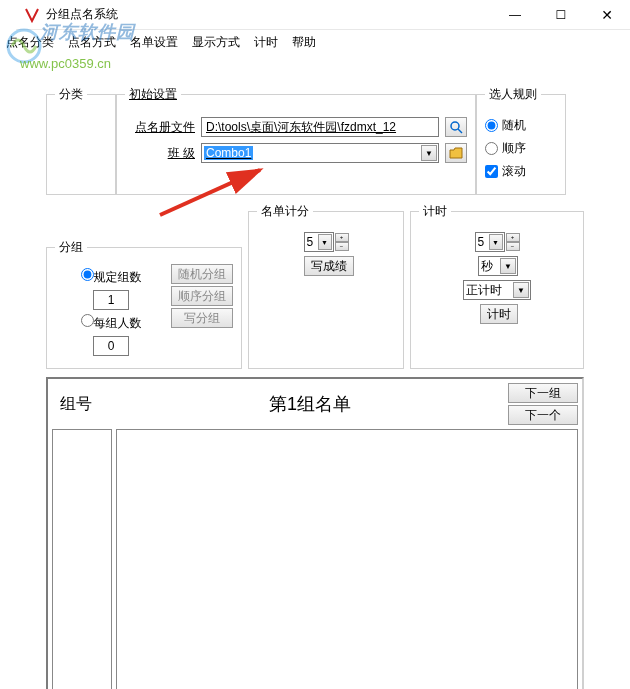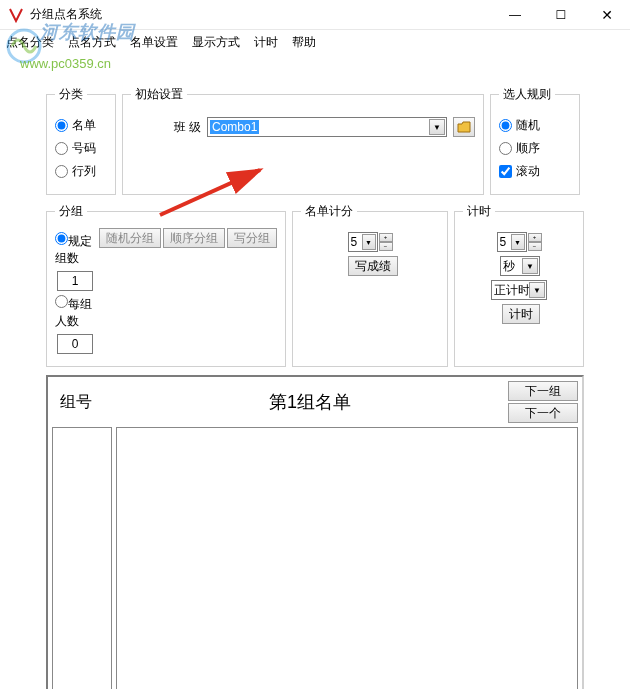--- a/index.html
+++ b/index.html
@@ -1,56 +1,56 @@
 <!DOCTYPE html>
 <html><head>
 <meta charset="utf-8">
 <style>
 * { box-sizing: border-box; margin: 0; padding: 0; }
 body { font-family: "Microsoft YaHei", SimSun, sans-serif; font-size: 12px; background: #fff; width: 630px; height: 689px; position: relative; }
 
-.titlebar { height: 30px; display: flex; align-items: center; padding: 0 0 0 8px; border-bottom: 1px solid #e8e8e8; }
+.titlebar { height: 30px; display: flex; align-items: center; padding: 0 0 0 8px; border-bottom: 1px solid #e8e8e8; margin-left: 16px; }
 .titlebar .icon { width: 16px; height: 16px; margin-right: 6px; }
 .titlebar .title { flex: 1; font-size: 12px; }
 .titlebar .ctrl { width: 46px; height: 30px; display: flex; align-items: center; justify-content: center; font-size: 12px; font-family: Arial; }
 .titlebar .ctrl.close { font-size: 14px; }
 
 .menubar { height: 24px; display: flex; align-items: center; padding: 0 6px; gap: 14px; position: relative; }
 .menubar span { font-size: 12px; }
 
 .watermark-logo { position: absolute; left: 6px; top: 28px; z-index: 10; pointer-events: none; }
 .watermark-txt { position: absolute; left: 40px; top: 20px; font-size: 18px; font-weight: bold; color: #1167b8; opacity: 0.45; letter-spacing: 1px; z-index: 10; pointer-events: none; font-style: italic; }
 .watermark-url { position: absolute; left: 20px; top: 56px; font-size: 13px; font-weight: normal; color: #6fb92c; opacity: 0.85; z-index: 10; pointer-events: none; }
 
 .content { padding: 20px 10px 10px 10px; }
 
 fieldset { border: 1px solid #d0d0d0; padding: 8px 8px; margin: 0; font-size: 12px; }
 legend { padding: 0 4px; font-size: 12px; }
 
-.row1 { display: flex; gap: 6px; margin: 12px 40px 8px 36px; }
+.row1 { display: flex; margin: 12px 54px 8px 36px; }
 .row1 .cat { width: 70px; }
-.row1 .init { flex: 1; }
+.row1 .init { flex: 1; text-decoration: underline; }
 .row1 .rule { width: 90px; }
 
 .radio-col label { display: block; margin: 6px 0; }
 .radio-col input { vertical-align: middle; margin-right: 4px; }
 .chk-col label { display: block; margin: 6px 0; }
 
 .init-row { display: flex; align-items: center; margin: 6px 0; gap: 6px; }
 .init-row .lbl { width: 70px; text-align: right; }
 .txt { border: 1px solid #7a7a7a; height: 20px; padding: 0 4px; font-size: 12px; }
 .combo { border: 1px solid #7a7a7a; height: 20px; background: #fff; display: flex; align-items: center; padding: 0 2px 0 2px; position: relative; }
 .combo .sel { background: #3399ff; color: #fff; padding: 0 2px; font-size: 12px; }
 .combo .arr { position: absolute; right: 1px; top: 1px; width: 16px; height: 16px; background: linear-gradient(#f8f8f8,#ddd); border: 1px solid #999; display: flex; align-items: center; justify-content: center; font-size: 8px; }
 
 .icon-btn { width: 22px; height: 20px; border: 1px solid #999; background: linear-gradient(#fafafa,#e0e0e0); display: inline-flex; align-items: center; justify-content: center; }
 
 .row2 { display: flex; gap: 6px; margin: 6px 36px 8px 36px; }
 .row2 fieldset { }
-.grp { width: 240px; }
+.grp { width: 196px; margin-top: 36px; }
 .score { width: 156px; }
 .timer { flex: 1; }
 
 .grp-row { display: flex; align-items: center; margin: 4px 0; gap: 4px; flex-direction: column; }
 .btn { border: 1px solid #999; background: linear-gradient(#f8f8f8,#e2e2e2); height: 20px; padding: 0 6px; font-size: 12px; }
 .btn.dis { color: #888; }
 .num { width: 36px; height: 20px; border: 1px solid #7a7a7a; text-align: center; font-size: 12px; }
 
 .spin { display: inline-flex; align-items: center; }
 .spin .num2 { width: 30px; height: 20px; border: 1px solid #7a7a7a; padding: 0 2px; background: #fff; display: flex; align-items: center; position: relative; }
@@ -97,29 +97,34 @@
   <path d="M6 18 Q12 6 18 18 Q24 30 30 18" stroke="#6fb92c" stroke-width="3" fill="none" opacity="0.5"></path>
 </svg>
 <div class="watermark-txt">河东软件园</div>
 <div class="watermark-url">www.pc0359.cn</div>
 
 <div class="content">
 
 <div class="row1">
   <fieldset class="cat">
     <legend>分类</legend>
-    <div class="radio-col">
-      <label><input type="radio" checked="" style=""><span>名单</span></label>
-      <label><input type="radio" style=""><span>号码</span></label>
-      <label><input type="radio" style=""><span>行列</span></label>
-    </div>
   </fieldset>
 
   <fieldset class="init">
     <legend>初始设置</legend>
+    <div class="init-row">
+      <span class="lbl">点名册文件</span>
+      <input class="txt" style="flex: 1 1 0%;" value="D:\tools\桌面\河东软件园\fzdmxt_12">
+      <span class="icon-btn">
+        <svg width="14" height="14">
+              <circle cx="6" cy="6" r="4" stroke="#0066cc" fill="none" stroke-width="1.5"></circle>
+              <line x1="9" y1="9" x2="13" y2="13" stroke="#0066cc" stroke-width="1.5"></line>
+            </svg>
+      </span>
+    </div>
     <div class="init-row">
       <span class="lbl">班 级</span>
       <div class="combo" style="flex:1">
         <span class="sel">Combo1</span>
         <span class="arr">▼</span>
       </div>
       <span class="icon-btn">
         <svg width="14" height="12">
               <path d="M1 3 L5 3 L6 1 L13 1 L13 11 L1 11 Z" fill="#f0c040" stroke="#a07010"></path>
             </svg>
@@ -144,21 +149,21 @@
       <div style="flex:1">
         <div class="grp-row">
           <label><input type="radio" checked="" style=""><span>规定组数</span></label>
           <input class="num" value="1" style="">
         </div>
         <div class="grp-row">
           <label><input type="radio" style=""><span>每组人数</span></label>
           <input class="num" value="0" style="">
         </div>
       </div>
-      <div style="display:flex; gap:2px;">
+      <div style="display:flex; flex-direction:column; gap:2px;">
         <button class="btn dis">随机分组</button>
         <button class="btn dis">顺序分组</button>
         <button class="btn dis">写分组</button>
       </div>
     </div>
   </fieldset>
 
   <fieldset class="score">
     <legend>名单计分</legend>
     <div class="grp-row">
@@ -188,21 +193,21 @@
               <span>+</span>
               <span>−</span>
             </div>
       </div>
       <div class="combo" style="width:40px; margin-left:2px">
         <span>秒</span>
             <span class="arr">▼</span>
       </div>
     </div>
     <div class="grp-row">
-      <div class="combo" style="width:56px">
+      <div class="combo" style="width:68px">
         <span>正计时</span>
             <span class="arr">▼</span>
       </div>
       <button class="btn" style="margin-left:4px">计时</button>
     </div>
   </fieldset>
 </div>
 
 <div class="listframe">
   <div class="list-hdr">

